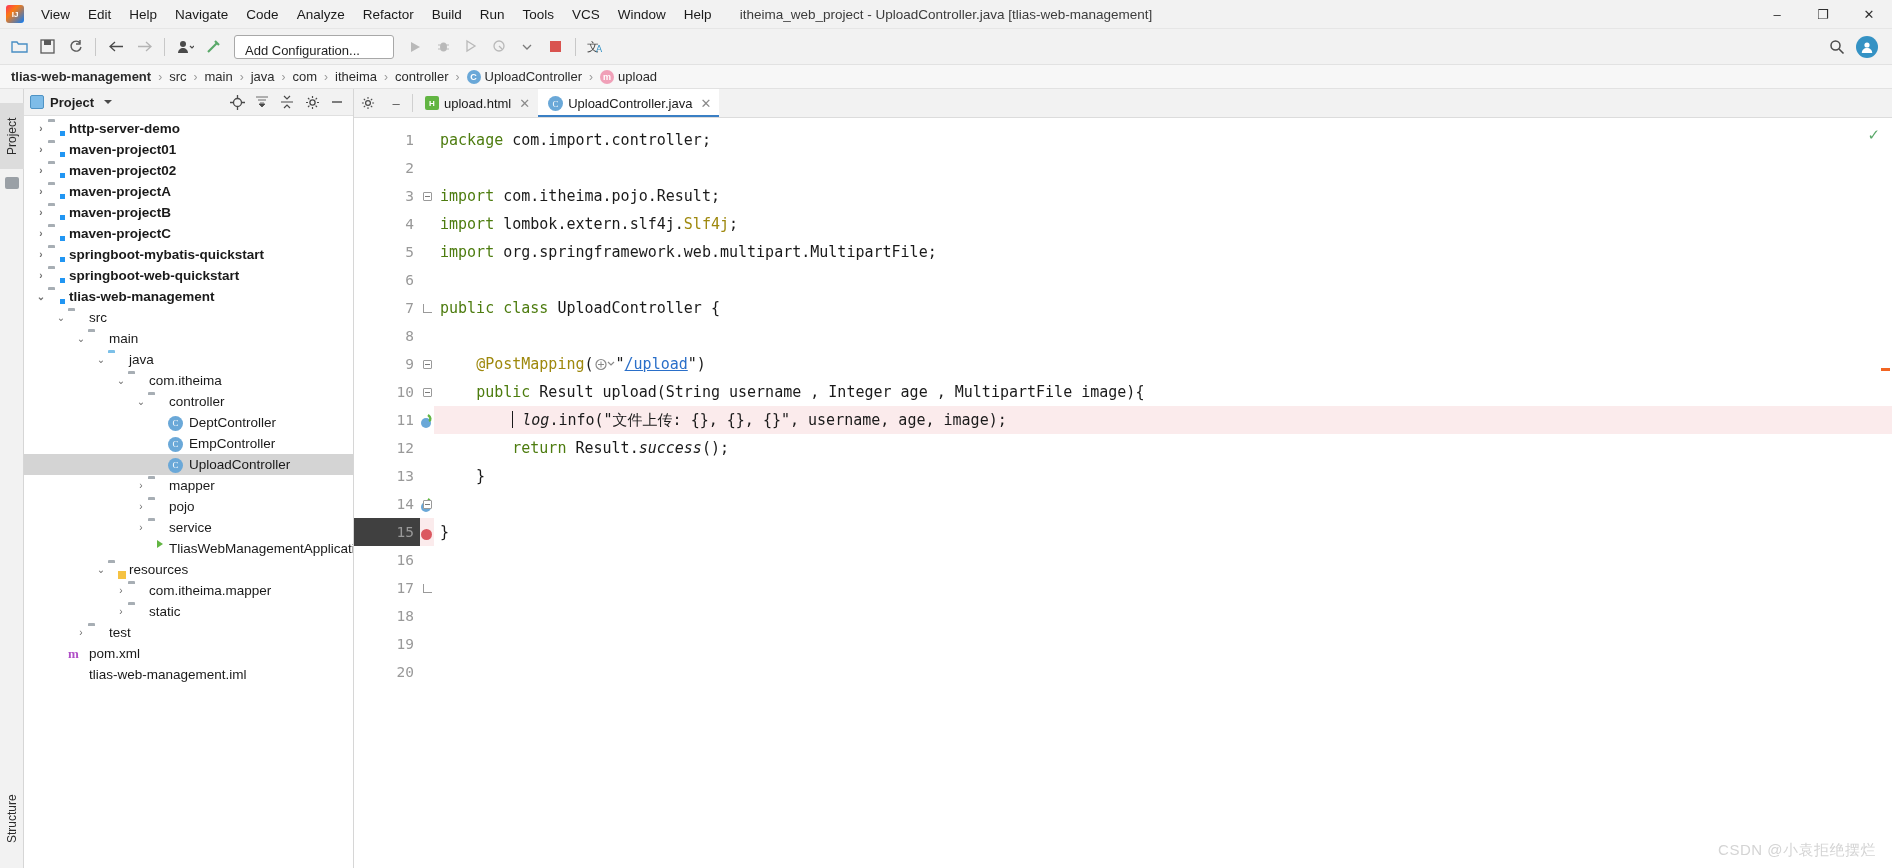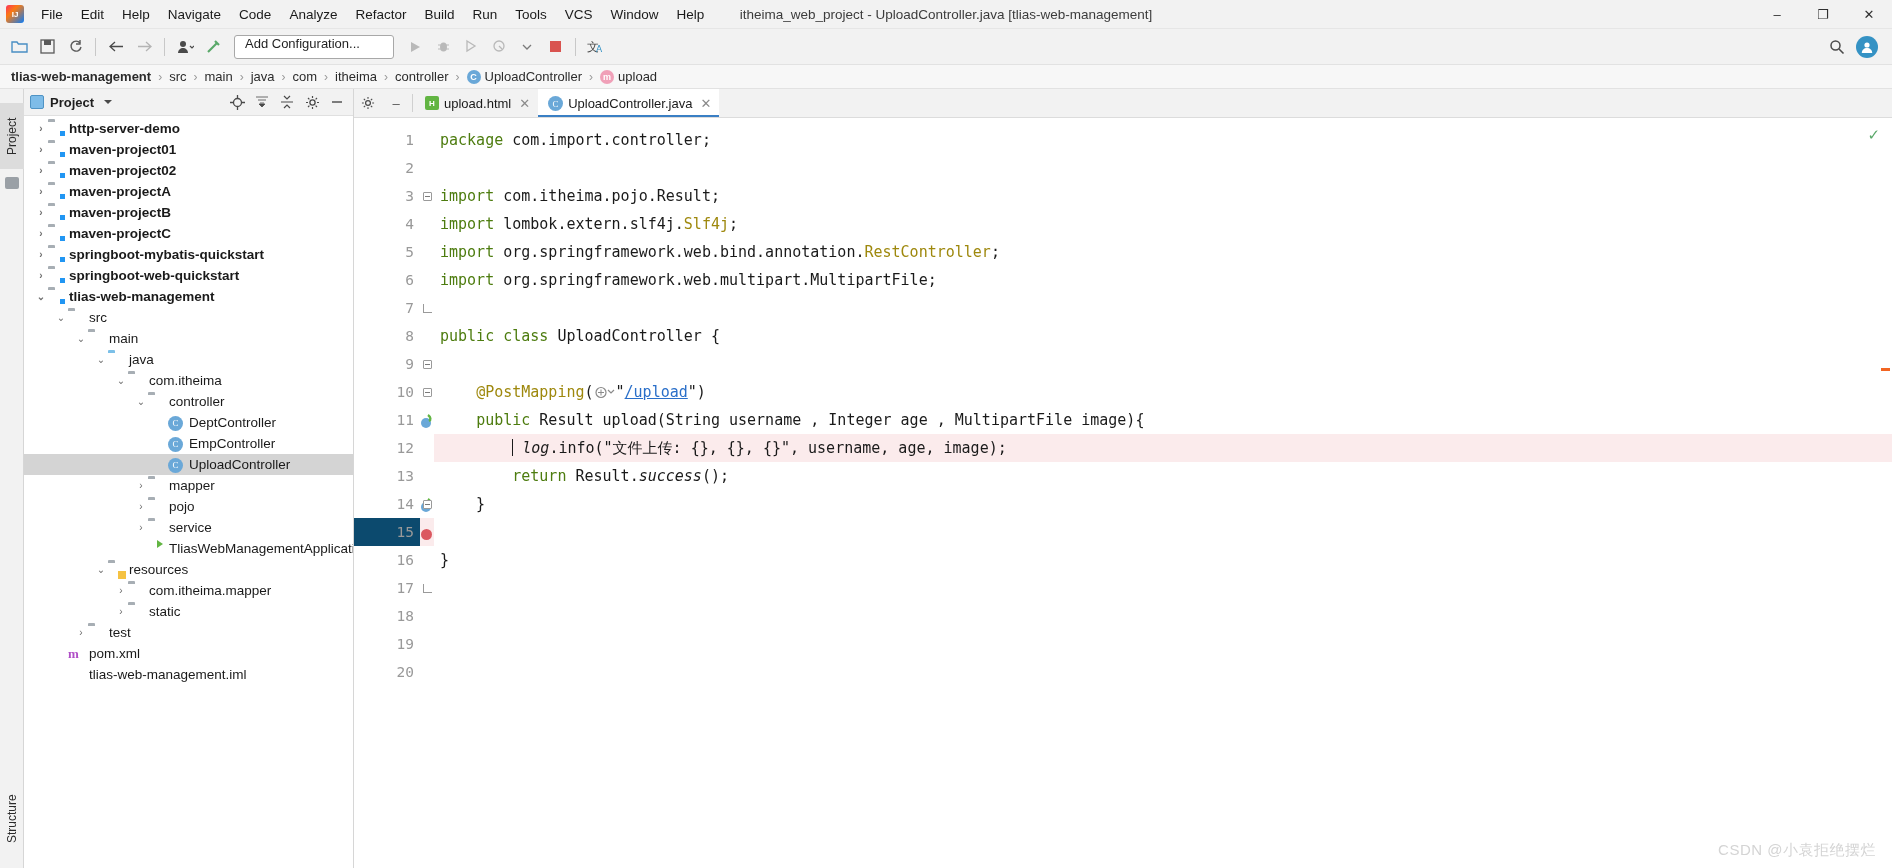--- a/index.html
+++ b/index.html
@@ -37,21 +37,21 @@
 
   
   .toolbar {
     height: 36px; min-height:36px; background: #f2f2f2; display: flex; align-items: center;
     padding: 0 6px; gap: 2px; border-bottom: 1px solid #e2e2e2; position: relative;
   }
   .tb-btn { width: 26px; height: 26px; display: flex; align-items: center; justify-content: center; border-radius: 3px; }
   .tb-sep { width: 1px; height: 18px; background: #c8c8c8; margin: 0 5px; }
   .config-box {
     height: 24px; min-width: 160px; background: #ffffff; border: 1px solid #a8a8a8; border-radius: 3px;
-    display: flex; align-items: flex-start; padding: 0 10px; font-size: 13px; color: #1f1f1f; margin: 0 6px;
+    display: flex; align-items: flex-end; padding: 0 10px; font-size: 13px; color: #1f1f1f; margin: 0 6px;
   }
   .tb-right { margin-left: auto; display: flex; align-items: center; gap: 6px; padding-right: 8px; }
   .avatar-btn { width: 22px; height: 22px; border-radius: 50%; background: #3592c4; display:flex;
     align-items:center; justify-content:center; color:#fff; font-size: 13px; }
 
   
   .breadcrumb {
     height: 24px; min-height:24px; background: #f7f7f7; display: flex; align-items: center;
     padding-left: 8px; font-size: 13px; color: #2b2b2b; border-bottom: 1px solid #e2e2e2; gap: 1px;
   }
@@ -134,21 +134,21 @@
   .ic-html { width:14px; height:14px; background:#62b543; border-radius:2px; position:relative; }
   .ic-html::after { content:"H"; position:absolute; inset:0; color:#fff; font-size:8px; font-weight:bold;
      display:flex; align-items:center; justify-content:center; }
 
   .code-wrap { flex: 1; display: flex; position: relative; background: #ffffff; overflow: hidden; }
   .gutter {
     width: 66px; min-width:66px; background: #ffffff; padding-top: 8px; text-align: right; user-select:none;
   }
   .gutter-line { height: 28px; font-size: 14.5px; color: #999999; padding-right: 6px; line-height: 28px;
     font-family: "DejaVu Sans Mono", monospace; position: relative; }
-  .gutter-line.hl { background: #0c4a6e; }
+  .gutter-line.hl { background: #404040; }
   .gmark { position: absolute; right: -14px; top: 5px; width: 18px; height: 18px; }
   .fold-col { width: 14px; min-width:14px; background:#ffffff; padding-top:8px; }
   .fold-line { height:28px; display:flex; align-items:center; justify-content:center; }
   .fold-line.hl { background:#fbebec; }
   .fold-box { width:9px; height:9px; border:1px solid #9a9a9a; background:#fff; position:relative; border-radius:1px;}
   .fold-box::after { content:""; position:absolute; left:1px; top:3px; width:5px; height:1px; background:#7a7a7a; }
   .fold-end { width:9px; height:9px; border-left:1px solid #9a9a9a; border-bottom:1px solid #9a9a9a; }
 
   .code {
     flex: 1; padding-top: 8px; font-family: "DejaVu Sans Mono", monospace; font-size: 15px;
@@ -174,21 +174,21 @@
   
 </style>
 </head>
 <body>
 
 <div class="app">
 
   <div class="titlebar">
     <div class="ij-logo"></div>
     <div class="menu" id="menu-bar">
-        <div class="menu-item">File</div>
+        <div class="menu-item">View</div>
         <div class="menu-item">Edit</div>
         <div class="menu-item">Help</div>
         <div class="menu-item">Navigate</div>
         <div class="menu-item">Code</div>
         <div class="menu-item">Analyze</div>
         <div class="menu-item">Refactor</div>
         <div class="menu-item">Build</div>
         <div class="menu-item">Run</div>
         <div class="menu-item">Tools</div>
         <div class="menu-item">VCS</div>
@@ -623,21 +623,20 @@
             </div>
             <div class="fold-line"></div>
             <div class="fold-line"></div>
             <div class="fold-line"></div>
           </div>
         <div class="code" id="code">
             <div class="cline"><span class="kw">package</span><span class="plain"> com.import.controller;</span></div>
             <div class="cline"></div>
             <div class="cline"><span class="kw">import</span><span class="plain"> com.itheima.pojo.Result;</span></div>
             <div class="cline"><span class="kw">import</span><span class="plain"> lombok.extern.slf4j.</span><span class="ann">Slf4j</span><span class="plain">;</span></div>
-            <div class="cline"><span class="kw">import</span><span class="plain"> org.springframework.web.bind.annotation.</span><span class="ann">RestController</span><span class="plain">;</span></div>
             <div class="cline"><span class="kw">import</span><span class="plain"> org.springframework.web.multipart.MultipartFile;</span></div>
             <div class="cline"></div>
             <div class="cline"><span class="kw">public</span><span class="plain"> </span><span class="kw">class</span><span class="plain"> UploadController {</span></div>
             <div class="cline"></div>
             <div class="cline"><span class="plain">    </span><span class="ann">@PostMapping</span><span class="plain">(</span><span><svg width="22" height="13" viewBox="0 0 22 13" style="vertical-align:-2px">
                   <circle cx="7" cy="6.5" r="5" fill="none" stroke="#8a8a8a" stroke-width="1.2"></circle>
                   <path d="M4 6.5h6M7 3.5v6" stroke="#8a8a8a" stroke-width="1"></path>
                   <path d="M14 4l3 3 3-3" fill="none" stroke="#8a8a8a" stroke-width="1.2"></path>
                 </svg></span><span class="plain">"</span><span class="link">/upload</span><span class="plain">")</span></div>
             <div class="cline"><span class="plain">    </span><span class="kw">public</span><span class="plain"> Result </span><span class="plain">upload</span><span class="plain">(String username , Integer age , MultipartFile image){</span></div>

